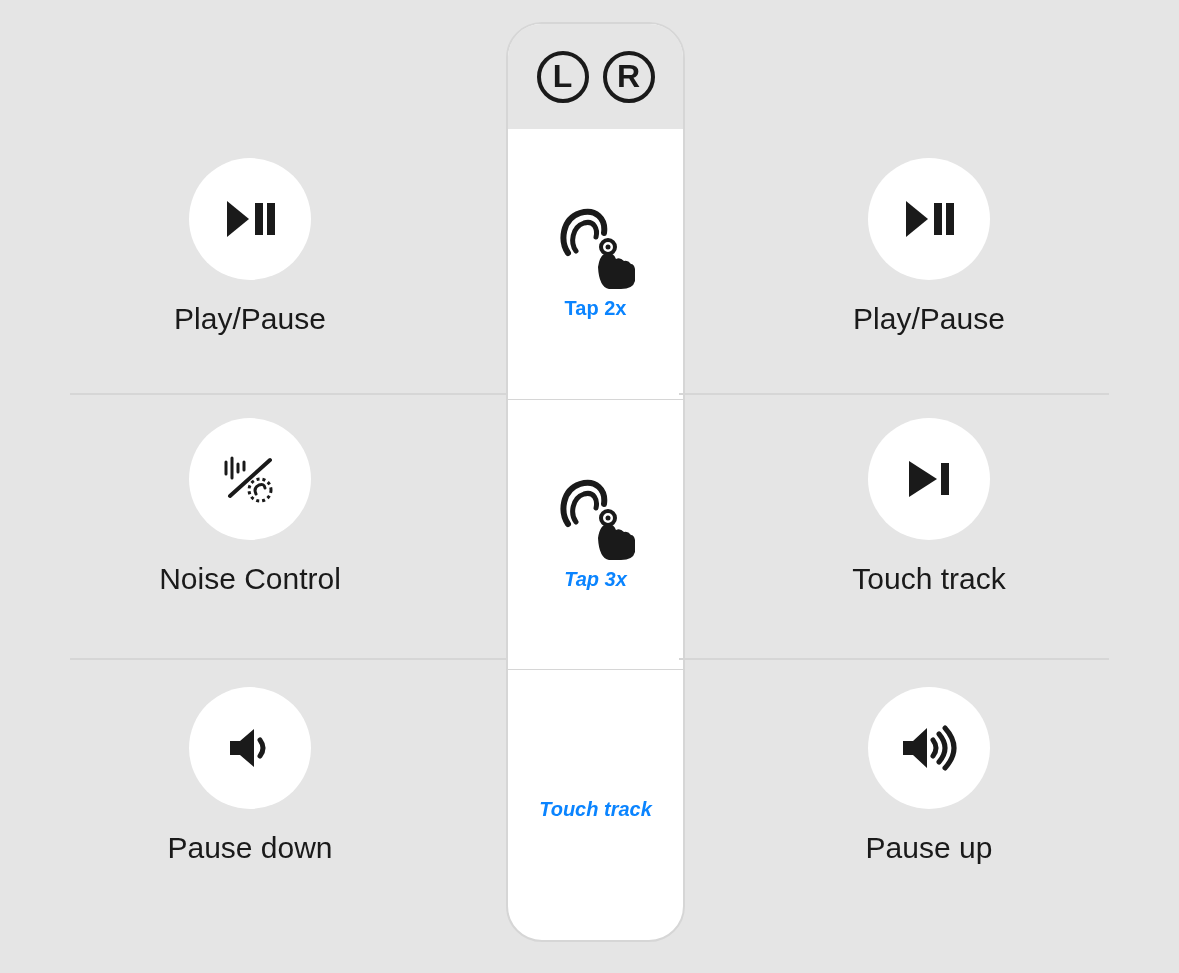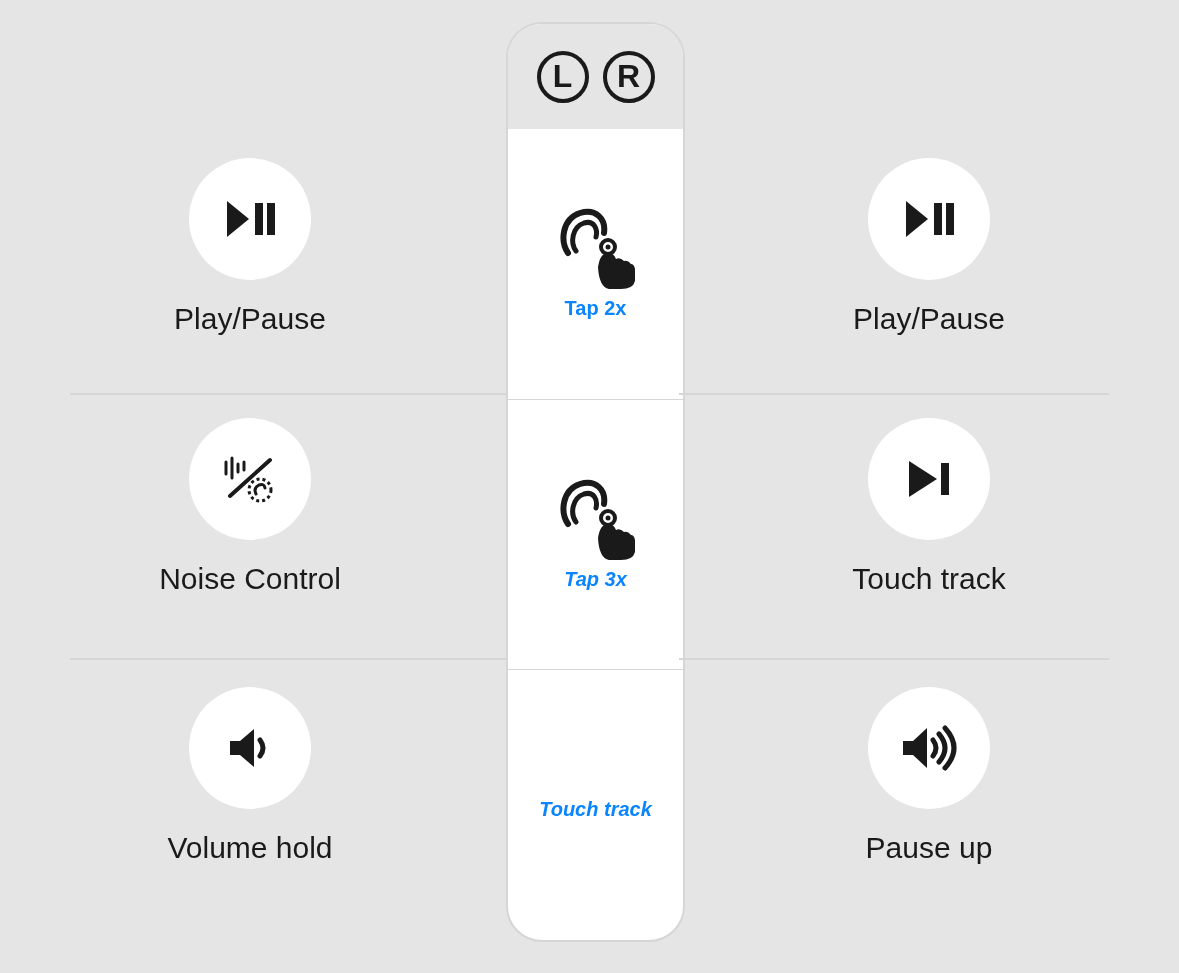--- a/index.html
+++ b/index.html
@@ -230,21 +230,21 @@
 <div class="row row-3">
   <div class="side-item">
     <div class="circle-btn">
       <span>
         <svg width="48" height="44" viewBox="0 0 48 44">
           <path d="M4 15 L14 15 L28 3 L28 41 L14 29 L4 29 Z" fill="#1a1a1a"></path>
           <path d="M34 14 q6 8 0 16" fill="none" stroke="#1a1a1a" stroke-width="5" stroke-linecap="round"></path>
         </svg>
       </span>
     </div>
-    <div class="side-label">Volume hold</div>
+    <div class="side-label">Pause down</div>
   </div>
   <div class="side-item side-right">
     <div class="circle-btn">
       <span>
         <svg width="60" height="48" viewBox="0 0 60 48">
           <path d="M4 17 L14 17 L28 4 L28 44 L14 31 L4 31 Z" fill="#1a1a1a"></path>
           <path d="M34 16 q6 8 0 16" fill="none" stroke="#1a1a1a" stroke-width="5" stroke-linecap="round"></path>
           <path d="M40 10 q12 14 0 28" fill="none" stroke="#1a1a1a" stroke-width="5" stroke-linecap="round"></path>
           <path d="M46 4 q18 20 0 40" fill="none" stroke="#1a1a1a" stroke-width="5" stroke-linecap="round"></path>
         </svg>

